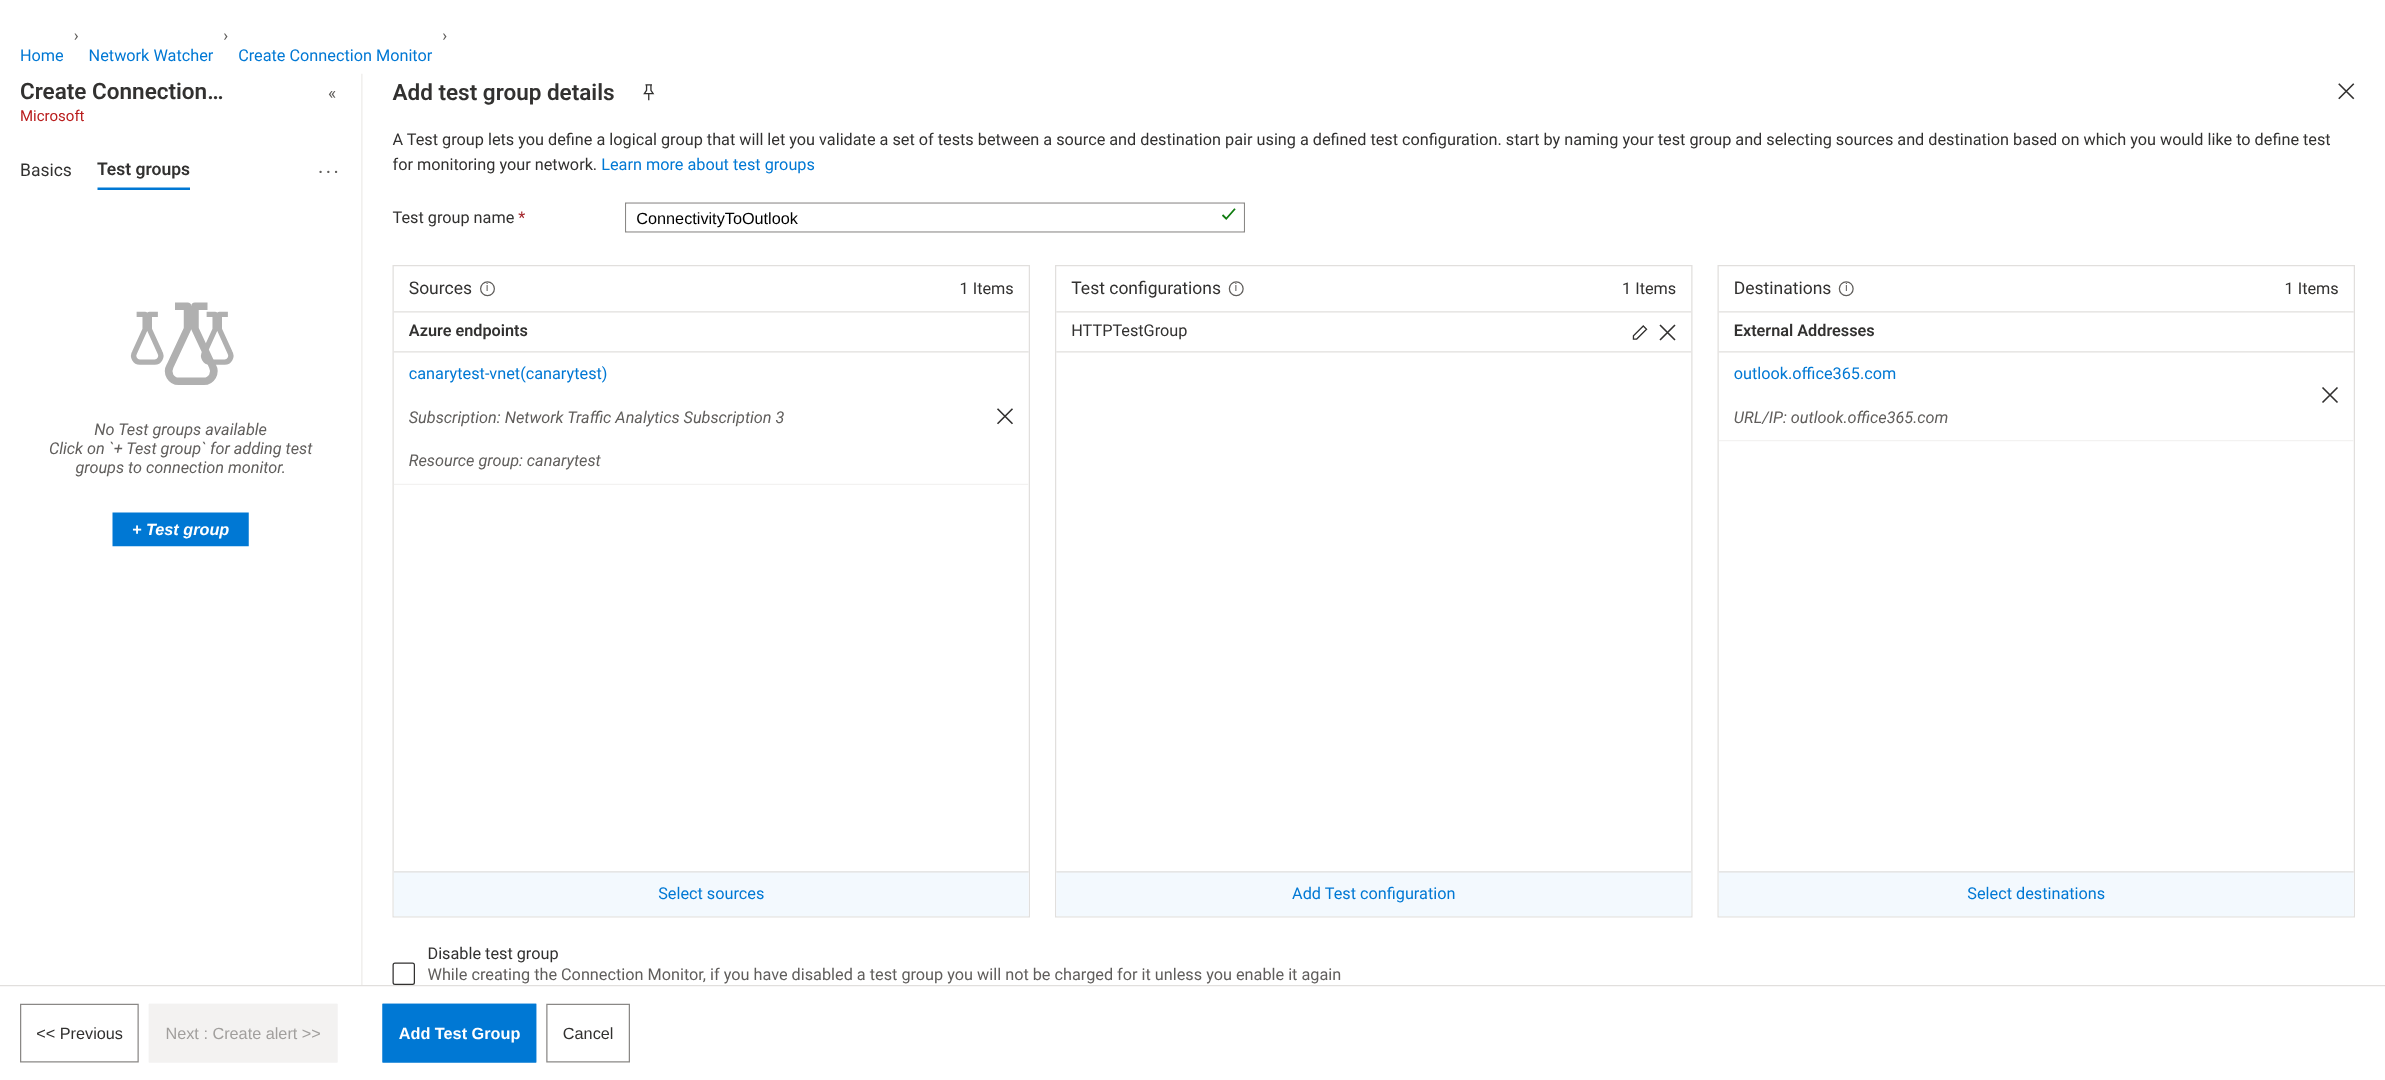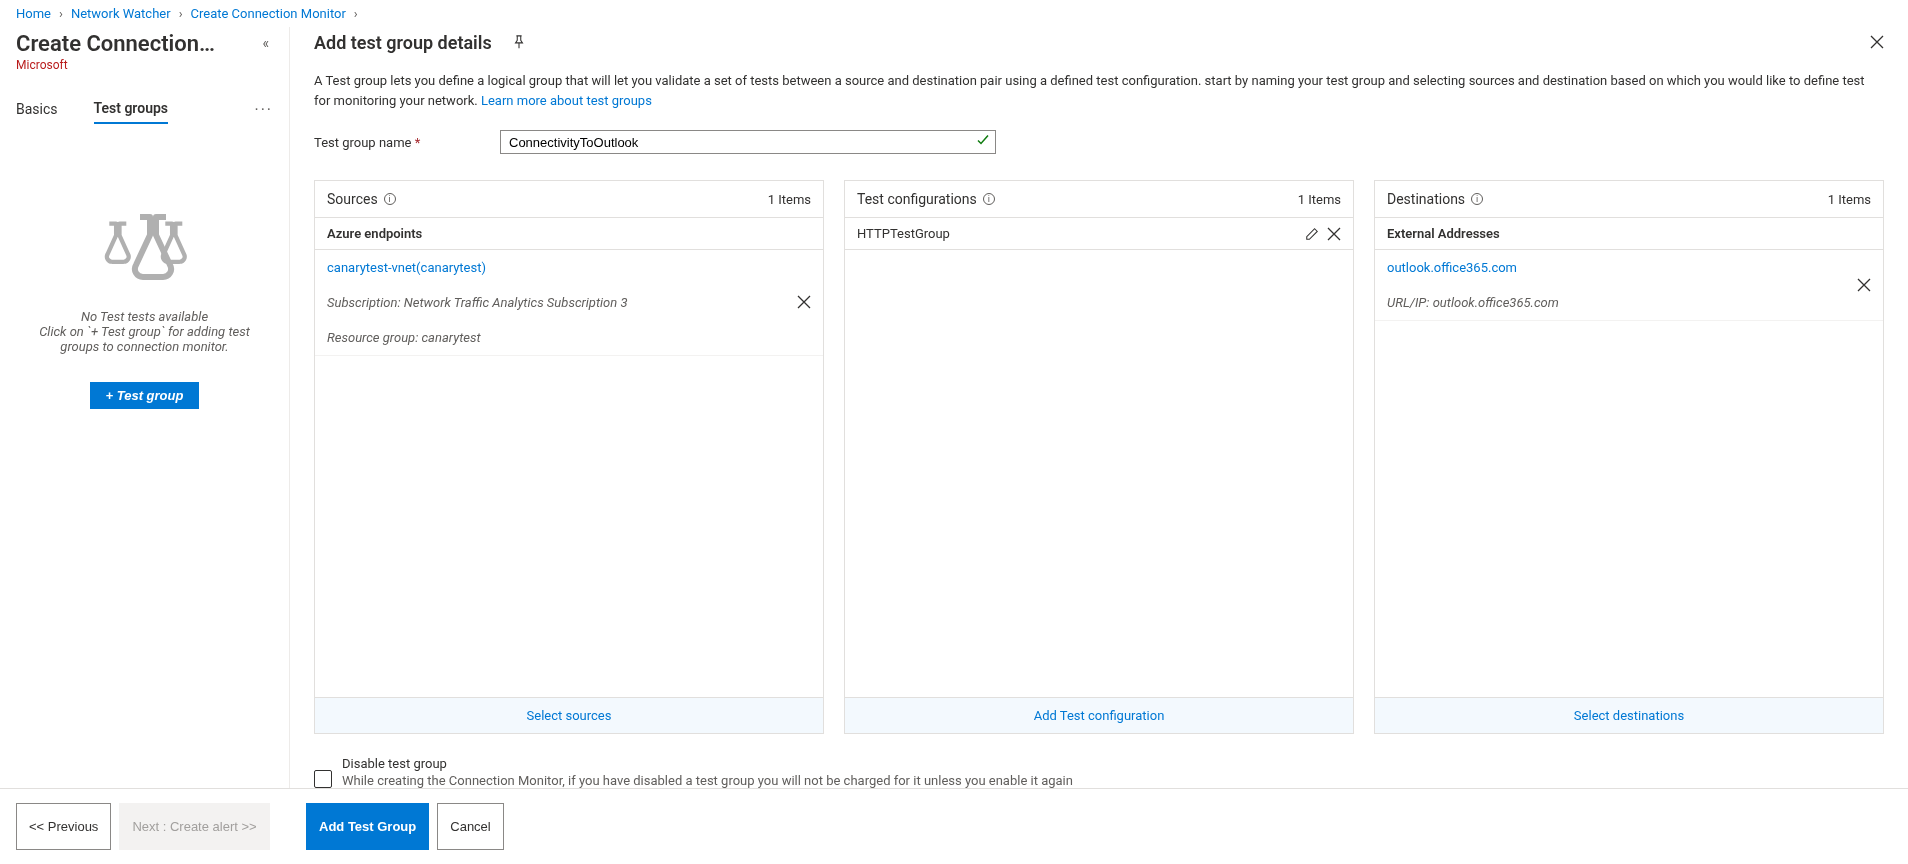--- a/index.html
+++ b/index.html
@@ -11,47 +11,47 @@
   }
   a { color: #0078d4; text-decoration: none; }
   .root { display: flex; flex-direction: column; height: 864px; width: 1908px; }
   .top-area { display: flex; flex-direction: column; flex: 1; overflow: hidden; }
 
   
   .breadcrumb {
     display: flex; align-items: center; gap: 8px;
     padding: 6px 16px; font-size: 13px;
   }
-  .breadcrumb a { color: #0078d4; cursor: pointer; }
+  .breadcrumb a { color: #0078d4; cursor: pointer; margin-top: 32px; }
   .breadcrumb .sep { color: #605e5c; }
 
   
   .content-row { display: flex; flex: 1; min-height: 0; }
 
   
   .sidebar {
     width: 290px; min-width: 290px;
     border-right: 1px solid #edebe9;
     display: flex; flex-direction: column;
     padding: 0 16px 16px 16px;
   }
   .sidebar-header {
     display: flex; justify-content: space-between; align-items: flex-start;
     padding-top: 4px;
   }
   .sidebar-title {
-    font-size: 22px; font-weight: 600; color: #323130;
+    font-size: 18px; font-weight: 600; color: #323130;
     white-space: nowrap; overflow: hidden; text-overflow: ellipsis;
     max-width: 220px;
   }
   .sidebar-sub { font-size: 12px; color: #b91c1c; margin-top: 2px; }
   .collapse-btn { font-size: 14px; color: #605e5c; cursor: pointer; padding: 4px; }
 
   .sidebar-tabs {
-    display: flex; gap: 36px; align-items: center;
+    display: flex; gap: 20px; align-items: center;
     margin-top: 22px; border-bottom: 1px solid transparent;
     position: relative;
   }
   .sidebar-tab { padding: 6px 0; cursor: pointer; font-size: 14px; color: #323130; }
   .sidebar-tab.active { font-weight: 600; border-bottom: 2px solid #0078d4; }
   .sidebar-more { margin-left: auto; color: #605e5c; cursor: pointer; font-size: 16px; letter-spacing: 2px; }
 
   .empty-state {
     display: flex; flex-direction: column; align-items: center;
     text-align: center; margin-top: 80px;
@@ -193,21 +193,21 @@
         </div>
 
         <div class="empty-state">
           <svg width="90" height="80" viewBox="0 0 90 80">
             <g fill="#b0b0b0">
               <path d="M22 10 h10 v18 l-14 30 a8 8 0 0 0 7 12 h20 a8 8 0 0 0 7 -12 l-14 -30 v-18 h10" fill="none" stroke="#b0b0b0" stroke-width="6" stroke-linejoin="round" transform="translate(18,2)"></path>
               <path d="M18 10 h8 v14 l-10 22 a6 6 0 0 0 5 9 h14 a6 6 0 0 0 5 -9 l-10 -22 v-14 h8" fill="none" stroke="#b0b0b0" stroke-width="5" stroke-linejoin="round" transform="translate(-6,10) scale(0.85)"></path>
               <path d="M18 10 h8 v14 l-10 22 a6 6 0 0 0 5 9 h14 a6 6 0 0 0 5 -9 l-10 -22 v-14 h8" fill="none" stroke="#b0b0b0" stroke-width="5" stroke-linejoin="round" transform="translate(50,10) scale(0.85)"></path>
             </g>
           </svg>
-          <div>No Test tests available</div>
+          <div>No Test groups available</div>
           <div>Click on `+ Test group` for adding test</div>
           <div>groups to connection monitor.</div>
           <button class="add-btn-primary-small">+ Test group</button>
         </div>
       </div>
 
       <div class="main">
         <div class="main-header">
           <div class="main-title-wrap">
             <div class="main-title">Add test group details</div>

